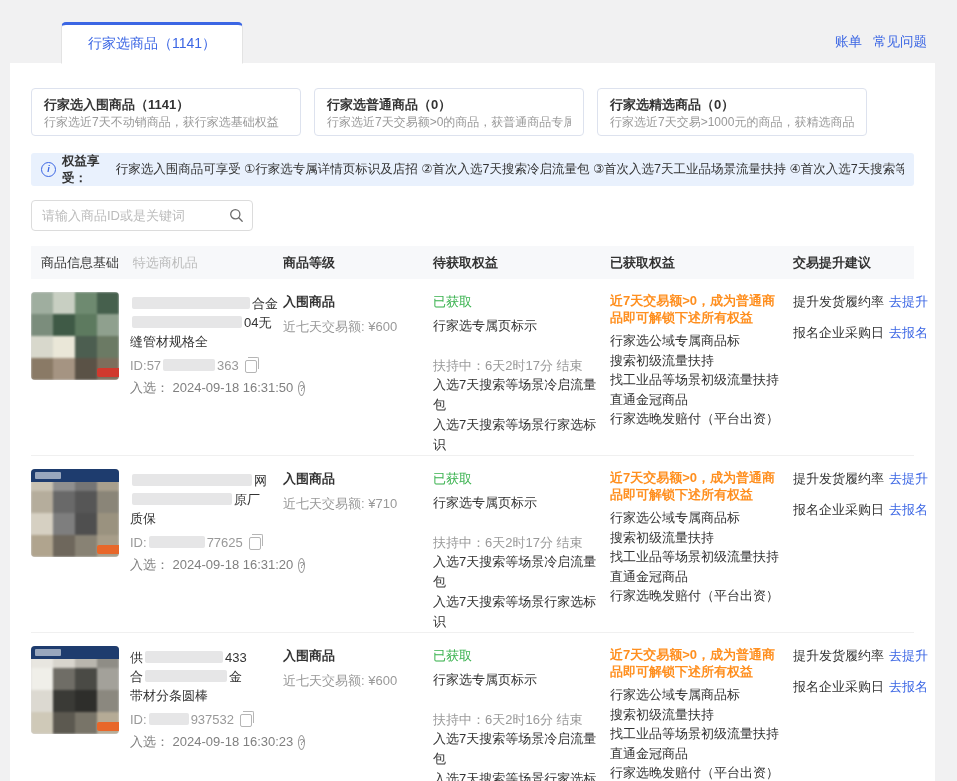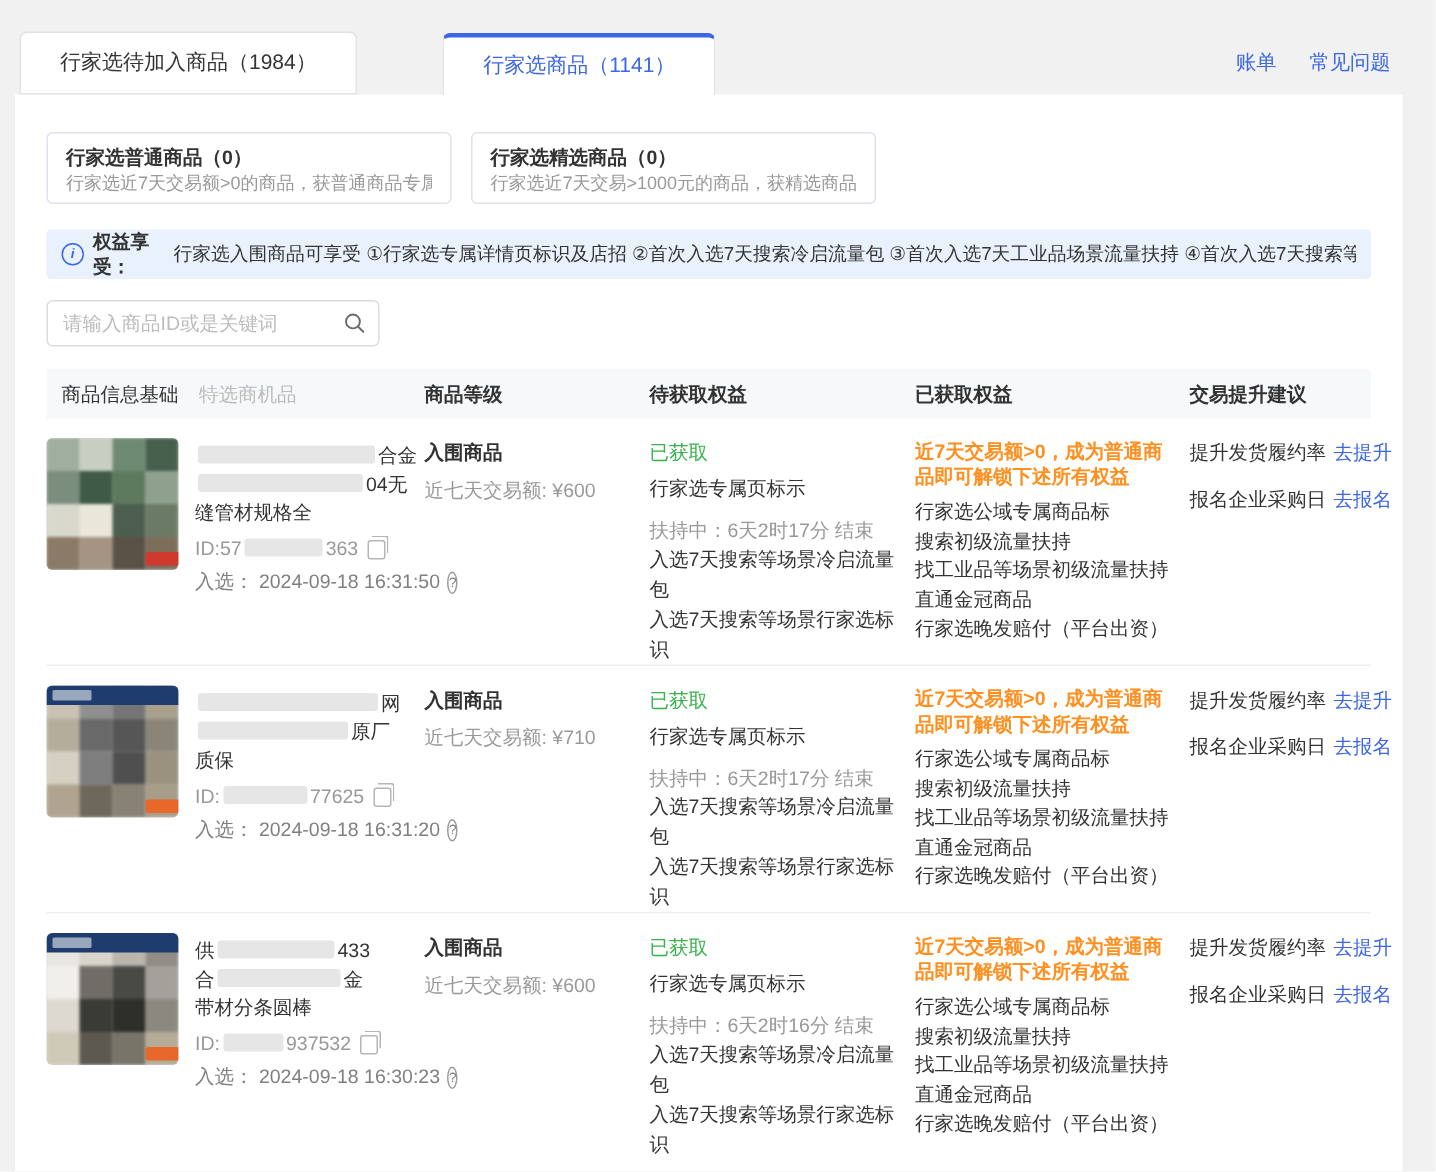--- a/index.html
+++ b/index.html
@@ -3,21 +3,21 @@
 <meta charset="utf-8">
 <style>
   html,body{margin:0;padding:0;}
   body{font-family:"Liberation Sans","DejaVu Sans",sans-serif;background:#f1f1f2;}
   .page{position:relative;width:957px;height:781px;background:#f1f1f2;overflow:hidden;}
 
   
   .tabbar{display:flex;align-items:flex-end;height:63px;padding-left:13px;box-sizing:border-box;position:relative;}
   .tab{box-sizing:border-box;height:42px;display:flex;align-items:center;padding:0 26px;font-size:14px;color:#333;background:#fff;border:1px solid #e3e3e3;border-radius:5px 5px 0 0;margin-right:9px;cursor:pointer;position:relative;z-index:2;}
   .tab.active{color:#3b66e4;border-top:3px solid #3b66e4;border-bottom:1px solid #fff;margin-bottom:-1px;margin-left:48px;}
-  .top-links{position:absolute;right:30px;bottom:12px;display:flex;gap:22px;font-size:13.5px;color:#3b66e4;margin-left:32px;}
+  .top-links{position:absolute;right:30px;bottom:12px;display:flex;gap:11px;font-size:13.5px;color:#3b66e4;margin-left:32px;}
   .top-links span{cursor:pointer;}
 
   
   .panel{margin-left:10px;width:925px;box-sizing:border-box;background:#fff;padding:25px 21px 0 21px;height:718px;}
 
   
   .cards{display:flex;gap:13px;}
   .card{box-sizing:border-box;width:270px;height:48px;border:1px solid #dde2ee;border-radius:4px;padding:7px 12px;cursor:pointer;background:#fff;}
   .card-title{font-size:13px;font-weight:700;color:#333;line-height:18px;}
   .card-desc{font-size:12px;color:#999;line-height:17px;white-space:nowrap;overflow:hidden;}
@@ -65,48 +65,51 @@
   .p-time{margin-top:4px;color:#808080;line-height:18px;display:flex;align-items:center;white-space:nowrap;}
   .help-icon{display:inline-block;width:13px;height:13px;border:1px solid #9a9a9a;border-radius:50%;font-size:9px;line-height:13px;text-align:center;color:#777;margin-left:5px;cursor:pointer;}
 
   
   .lv-name{font-weight:700;line-height:20px;}
   .lv-amt{color:#999;margin-top:6px;line-height:18px;}
 
   
   .g-status{color:#39b24e;font-weight:400;line-height:20px;}
   .g-item{margin-top:4px;line-height:20px;}
-  .g-support{margin-top:8px;color:#999;line-height:19px;}
+  .g-support{margin-top:20px;color:#999;line-height:19px;}
   .g-extra{line-height:20px;}
 
   
   .p-head{color:#ff8f1f;font-weight:700;line-height:17px;margin-bottom:5px;}
   .p-item{line-height:19.5px;}
 
   
   .s-line{line-height:19px;margin-bottom:12px;white-space:nowrap;}
   .s-line a{color:#3b66e4;text-decoration:none;margin-left:5px;cursor:pointer;}
 </style>
 </head>
 <body>
 
 <div class="page">
 
   <div class="tabbar">
-    <div class="tab">行家选待加入商品（1984）</div>
     <div class="tab active">行家选商品（1141）</div>
     <div class="top-links">
       <span>账单</span>
       <span>常见问题</span>
     </div>
   </div>
 
   <div class="panel">
 
     <div class="cards">
+      <div class="card">
+        <div class="card-title">行家选入围商品（1141）</div>
+        <div class="card-desc">行家选近7天不动销商品，获行家选基础权益</div>
+      </div>
       <div class="card">
         <div class="card-title">行家选普通商品（0）</div>
         <div class="card-desc">行家选近7天交易额&gt;0的商品，获普通商品专属权益</div>
       </div>
       <div class="card">
         <div class="card-title">行家选精选商品（0）</div>
         <div class="card-desc">行家选近7天交易&gt;1000元的商品，获精选商品专属权益</div>
       </div>
     </div>
 

